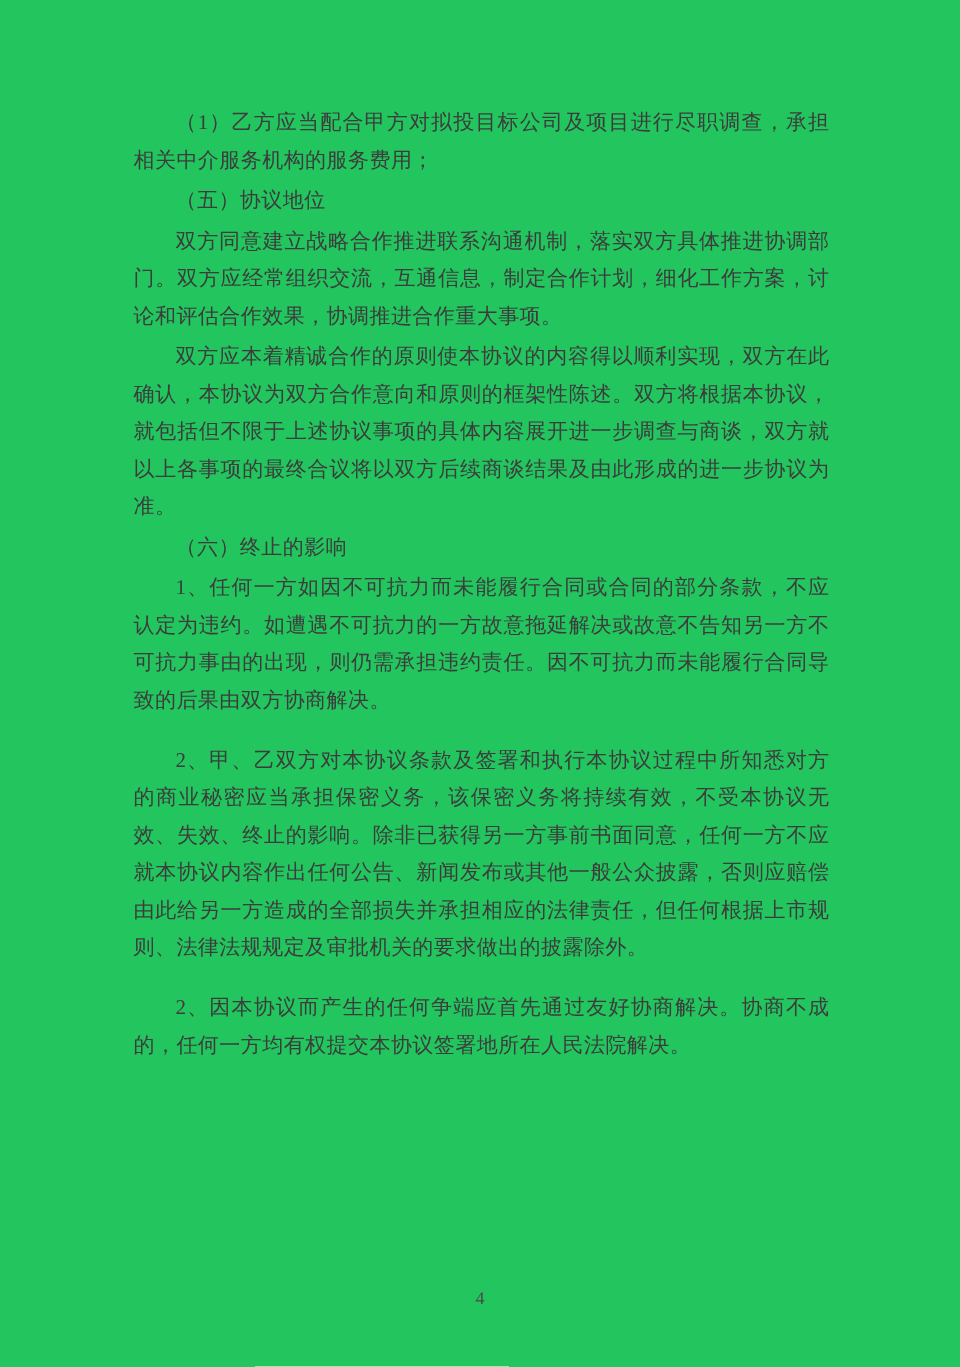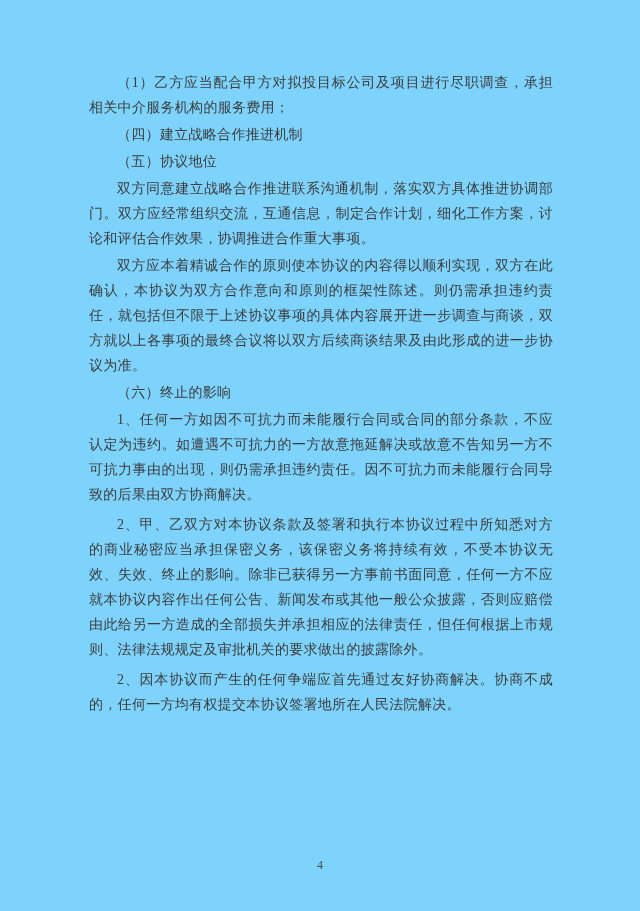--- a/index.html
+++ b/index.html
@@ -13,59 +13,58 @@
     position: relative;
     overflow: hidden;
   }
   .page {
     box-sizing: border-box;
     position: absolute;
     top: 0;
     left: 0;
     width: 640px;
     height: 911px;
-    background: #7dd3fc;
+    background: #22c55e;
     padding: 70px 87px 0 89px;
     font-family: "Liberation Serif", "DejaVu Serif", serif;
     font-size: 14px;
     line-height: 25px;
     color: #3c3c3c;
   }
   .para {
     margin: 0 0 2px 0;
     text-align: justify;
     text-indent: 2em;
     letter-spacing: 0.3px;
     word-break: break-all;
   }
   .heading {
     text-align: left;
   }
   .mt {
-    margin-top: 5px;
+    margin-top: 15px;
     font-family: Liberation Serif, serif;
   }
   .pagenum {
     position: absolute;
     bottom: 33px;
     left: 0;
     width: 640px;
     text-align: center;
     font-family: "Liberation Serif", "DejaVu Serif", serif;
     font-size: 12px;
     color: #4a4a4a;
   }
 </style>
 </head>
 <body>
 
 <div class="page">
   <p class="para">（1）乙方应当配合甲方对拟投目标公司及项目进行尽职调查，承担相关中介服务机构的服务费用；</p>
-  <p class="para heading">（四）建立战略合作推进机制</p>
   <p class="para heading">（五）协议地位</p>
   <p class="para">双方同意建立战略合作推进联系沟通机制，落实双方具体推进协调部门。双方应经常组织交流，互通信息，制定合作计划，细化工作方案，讨论和评估合作效果，协调推进合作重大事项。</p>
-  <p class="para">双方应本着精诚合作的原则使本协议的内容得以顺利实现，双方在此确认，本协议为双方合作意向和原则的框架性陈述。则仍需承担违约责任，就包括但不限于上述协议事项的具体内容展开进一步调查与商谈，双方就以上各事项的最终合议将以双方后续商谈结果及由此形成的进一步协议为准。</p>
+  <p class="para">双方应本着精诚合作的原则使本协议的内容得以顺利实现，双方在此确认，本协议为双方合作意向和原则的框架性陈述。双方将根据本协议，就包括但不限于上述协议事项的具体内容展开进一步调查与商谈，双方就以上各事项的最终合议将以双方后续商谈结果及由此形成的进一步协议为准。</p>
   <p class="para heading">（六）终止的影响</p>
   <p class="para">1、任何一方如因不可抗力而未能履行合同或合同的部分条款，不应认定为违约。如遭遇不可抗力的一方故意拖延解决或故意不告知另一方不可抗力事由的出现，则仍需承担违约责任。因不可抗力而未能履行合同导致的后果由双方协商解决。</p>
   <p class="para mt">2、甲、乙双方对本协议条款及签署和执行本协议过程中所知悉对方的商业秘密应当承担保密义务，该保密义务将持续有效，不受本协议无效、失效、终止的影响。除非已获得另一方事前书面同意，任何一方不应就本协议内容作出任何公告、新闻发布或其他一般公众披露，否则应赔偿由此给另一方造成的全部损失并承担相应的法律责任，但任何根据上市规则、法律法规规定及审批机关的要求做出的披露除外。</p>
   <p class="para mt">2、因本协议而产生的任何争端应首先通过友好协商解决。协商不成的，任何一方均有权提交本协议签署地所在人民法院解决。</p>
   <div class="pagenum">4</div>
 </div>
 
 </body></html>

